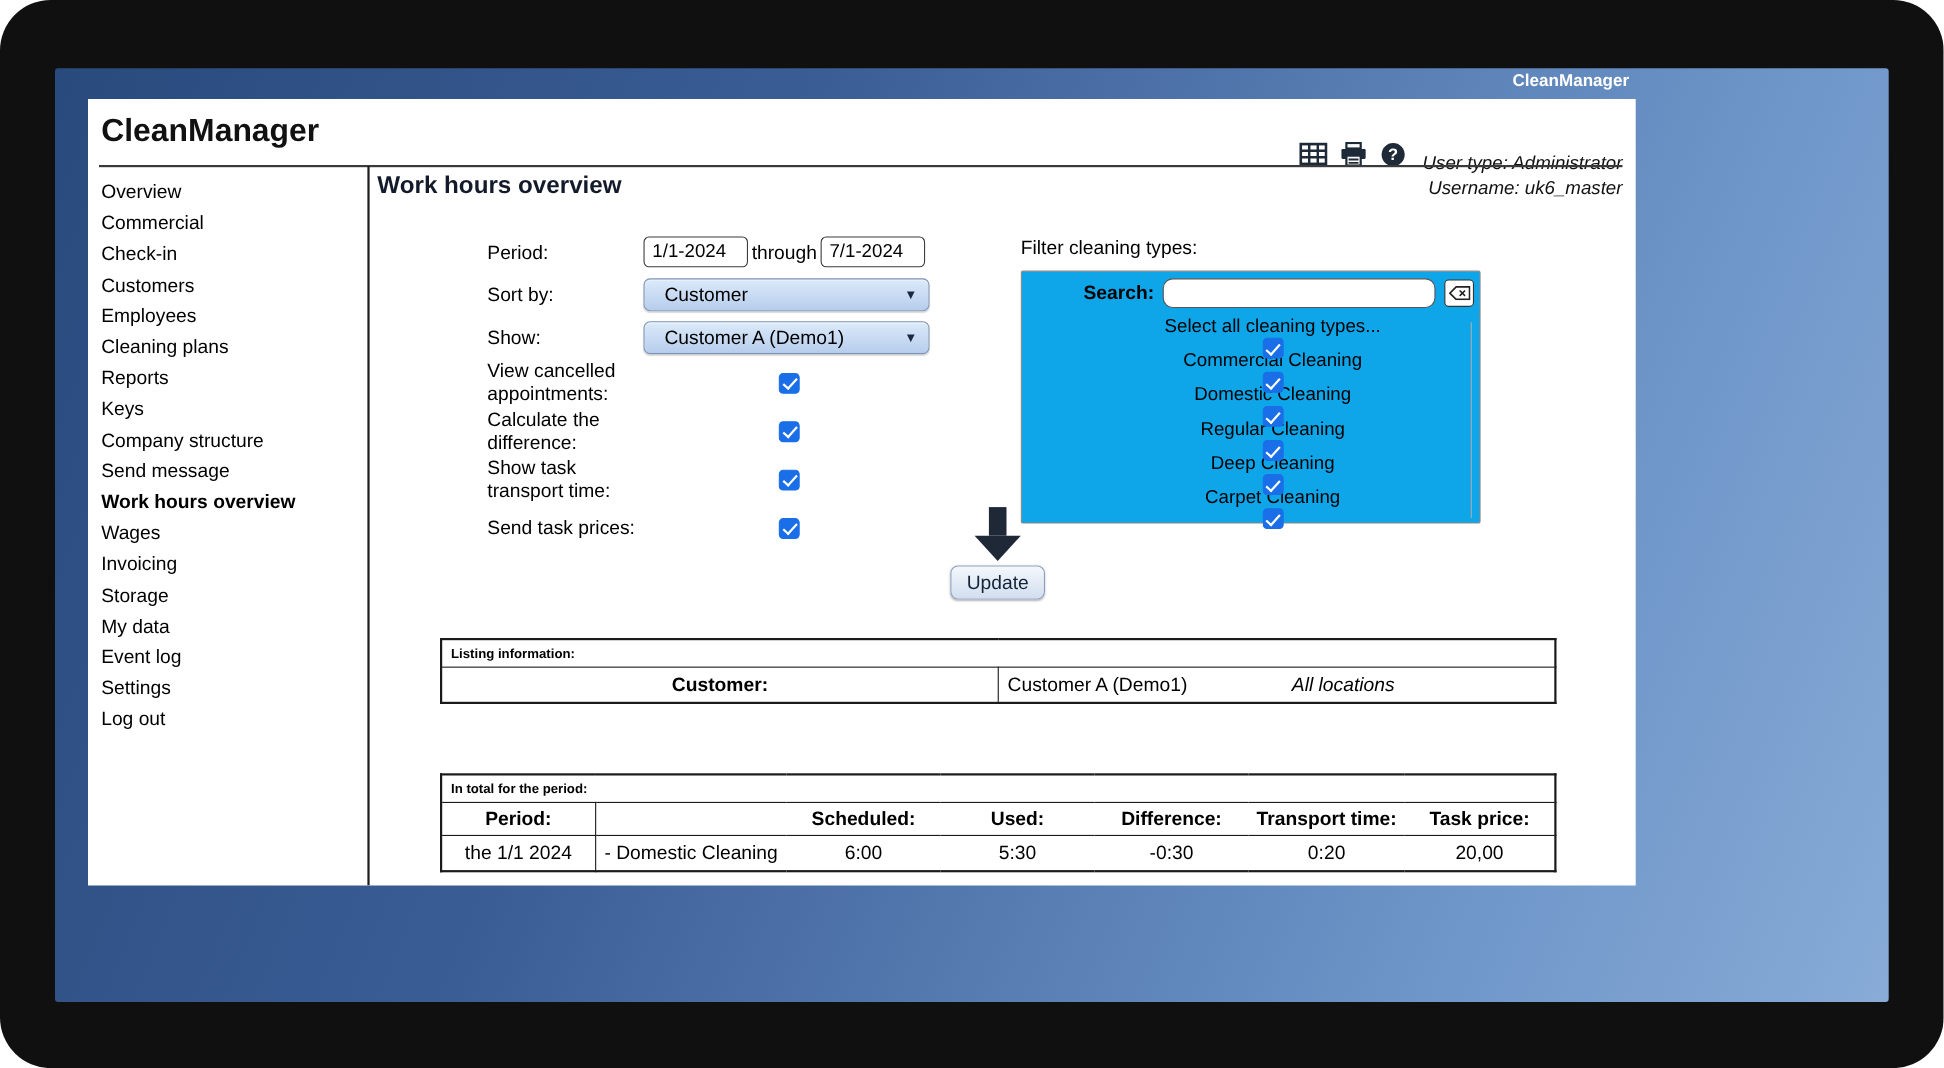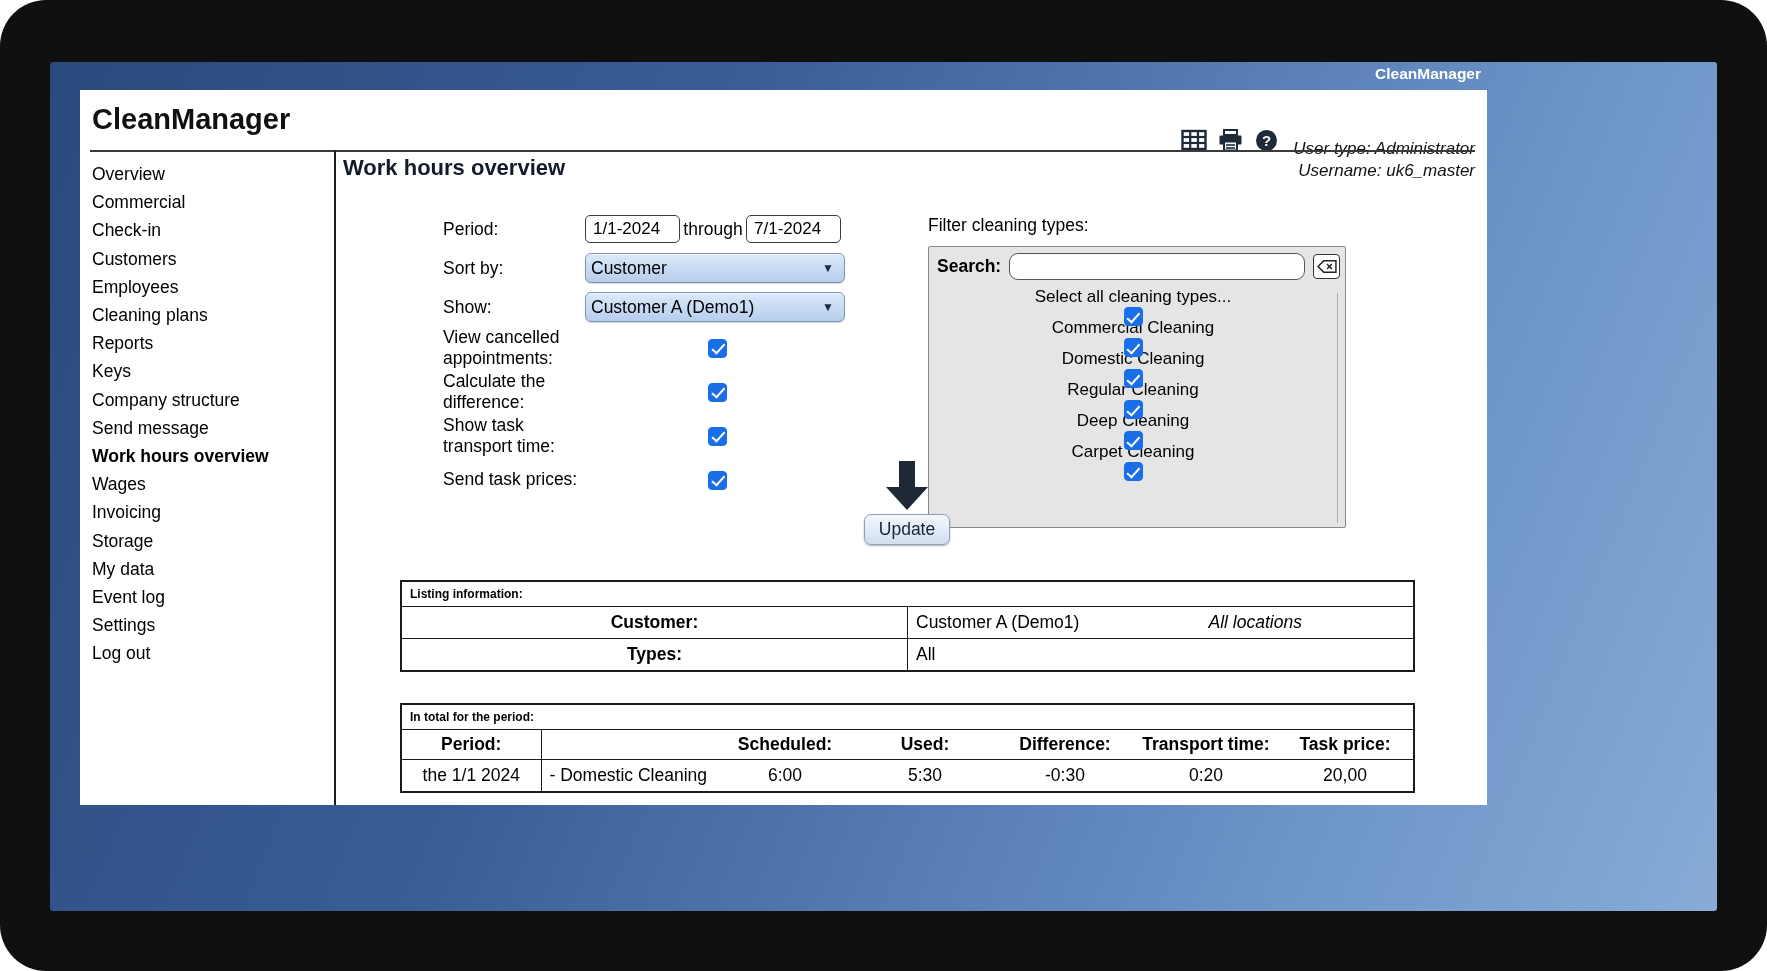--- a/index.html
+++ b/index.html
@@ -69,21 +69,21 @@
   .f-label { width:142px; flex:none; }
   .through { width:66px; text-align:center; flex:none; }
   .txt-input {
     width:95px; height:28px; font-size:17px; font-family:inherit;
     border:1.5px solid #3d3d3d; border-radius:5px; padding:0 7px; color:#000; background:#fff;
   }
   .select {
     width:260px; height:30px; display:flex; align-items:center; justify-content:space-between;
     background:linear-gradient(#dceafa,#b6cdec);
     border:1px solid #7e93b3; border-radius:6px;
-    padding:0 10px 0 5px; cursor:pointer;
+    padding:0 10px 0 18px; cursor:pointer;
     box-shadow:inset 0 1px 0 rgba(255,255,255,.65), 0 1px 1px rgba(0,0,0,.15);
   }
   .select .chev { font-size:12px; color:#1c2740; }
   .opt-row { display:flex; align-items:center; min-height:44px; }
   .opt-label { width:140px; flex:none; line-height:21.5px; }
   .opt-row input.cb { margin-left:125px; }
 
   input.cb {
     appearance:none; -webkit-appearance:none;
     width:19px; height:19px; flex:none;
@@ -95,22 +95,23 @@
     content:""; position:absolute; left:5.5px; top:1.5px;
     width:5px; height:10.5px;
     border:solid #fff; border-width:0 2.6px 2.6px 0;
     transform:rotate(42deg);
   }
 
   
   .filter { position:absolute; left:585px; top:63px; width:418px; font-size:17.5px; }
   .filter-title { margin-bottom:10px; }
   .filter-panel {
-    border:1.5px solid #8a8a8a; background:#e5e5e5; height:282px; position:relative;
+    border:1.5px solid #8a8a8a; background:#0ea5e9; height:230px; position:relative;
     border-radius:2px;
+    padding-left:48px;
   }
   .search-row { display:flex; align-items:center; padding:6px 5px 4px 8px; }
   .search-label { font-weight:bold; flex:none; }
   .search-input {
     flex:1; height:27px; margin:0 8px; font-size:16px; font-family:inherit;
     border:1.5px solid #555; border-radius:9px; padding:0 9px;
   }
   .clear-btn {
     width:27px; height:25px; flex:none;
     border:1.5px solid #333; border-radius:4px; background:#fff;
@@ -143,21 +144,21 @@
 
   
   table { border-collapse:collapse; table-layout:fixed; font-size:17.5px; }
   .listing, .totals { position:absolute; left:57px; width:1015px; border:2px solid #1a1a1a; }
   .listing { top:428px; }
   .totals  { top:551px; }
   .t-title td { font-weight:bold; font-size:12px; padding:5px 8px; }
   .listing tr + tr td { border-top:1.5px solid #1a1a1a; }
   .listing td.lbl { width:138px; text-align:center; font-weight:bold; border-right:1.5px solid #1a1a1a; padding:5px 4px; }
   .listing td.val { padding:5px 8px; position:relative; }
-  .listing .extra { position:absolute; left:46%; width:32%; text-align:right; font-style:italic; top:5px; }
+  .listing .extra { position:absolute; left:46%; width:32%; text-align:center; font-style:italic; top:5px; }
   .totals tr.head td {
     border-top:1.5px solid #1a1a1a; border-bottom:1.5px solid #1a1a1a;
     font-weight:bold; text-align:center; padding:4px 2px;
   }
   .totals td.c-period { border-right:1.5px solid #1a1a1a; text-align:center; }
   .totals tr.data td { padding:5px 2px; text-align:center; }
   .totals tr.data td.c-name { text-align:left; padding-left:8px; }
 </style>
 </head>
 <body>
@@ -321,24 +322,20 @@
               <tr class="t-title">
             <td colspan="2">Listing information:</td>
           </tr>
           <tr>
             <td class="lbl">Customer:</td>
             <td class="val">
               <span>Customer A (Demo1)</span>
               <span class="extra">All locations</span>
             </td>
           </tr>
-          <tr>
-            <td class="lbl">Types:</td>
-            <td class="val"><span>All</span></td>
-          </tr>
         </tbody>
           </table>
 
         <table class="totals">
           <colgroup>
             <col style="width:140px">
               <col style="width:174px">
               <col style="width:140px">
             <col style="width:140px">
               <col style="width:140px">

